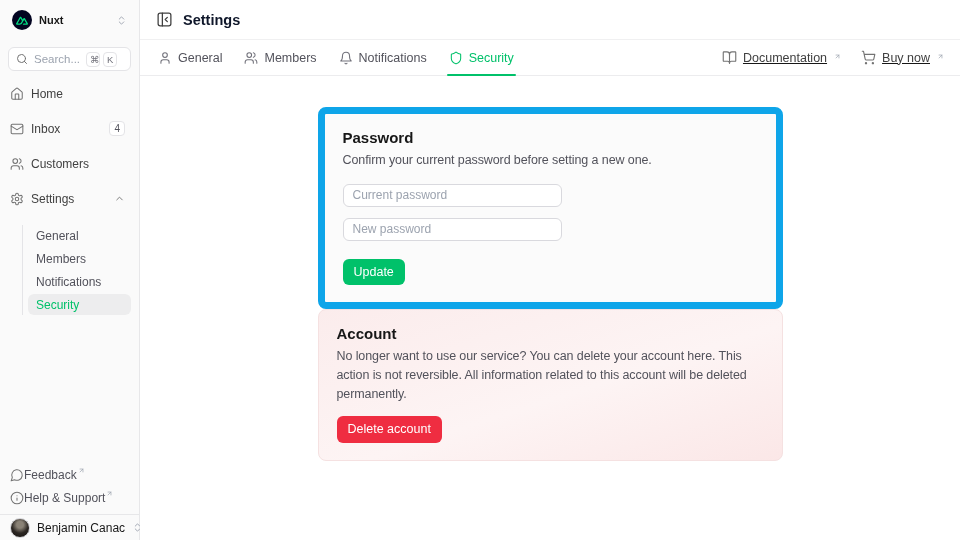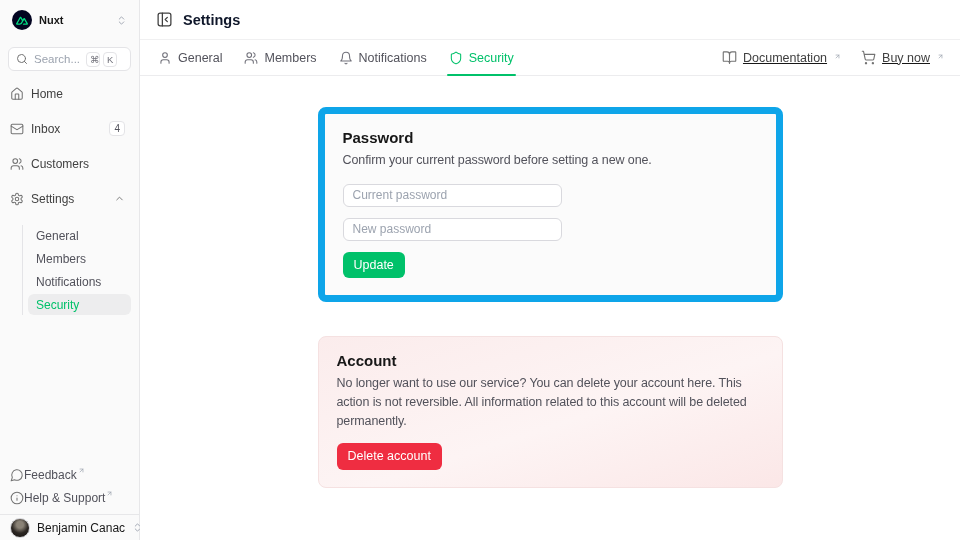--- a/index.html
+++ b/index.html
@@ -103,37 +103,36 @@
   .hdr-actions { margin-left:auto; display:flex; align-items:center; gap:20px;text-decoration:underline; }
   .hdr-action { display:flex; align-items:center; gap:6px; font-size:12.5px; color:#404040; cursor:pointer; }
   .hdr-action .icon { color:#737373; }
 
   .content { flex:1; overflow:auto; background:#fff; padding:31px 0 20px; }
   .card {
     width:465px; margin:0 auto; border-radius:8px; padding:15px 18px 17px;
   }
   .card-password { background:#fbfbfb; border:7px solid #0ea5e9; }
   .card-account {
-    margin-top:34px;
     background:linear-gradient(to top left, #fbe7e7 0%, #fdf4f4 45%, #fbecec 100%);
     border:1px solid #f5e1e1;
   }
   .card-title { font-size:15px; font-weight:600; color:#171717; margin-bottom:5px; }
   .card-desc { font-size:12.5px; color:#52525b; line-height:1.5; letter-spacing:-0.1px; }
   .pw-form { margin-top:14px; display:flex; flex-direction:column; align-items:flex-start; gap:11px; }
   .pw-input {
     width:219px; height:23px; border:1px solid #d9d9de; border-radius:6px; background:#fff;
     font-family:inherit; font-size:12px; color:#171717; padding:0 9px; outline:none;
   }
   .pw-input::placeholder { color:#9ca3af; }
   .btn {
     border:none; font-family:inherit; font-size:12.5px; font-weight:500; color:#fff;
     padding:5px 11px; border-radius:6px; cursor:pointer; line-height:1.3;
   }
-  .btn-update { background:var(--primary,#00c16a); }
+  .btn-update { background:var(--primary,#00c16a);margin-top:7px; }
   .btn-delete { background:var(--danger,#ef2d41); margin-top:13px; }
 </style>
 </head>
 <body>
 
 <aside class="sidebar">
 
   <div class="ws-row">
     <span class="ws-logo">
       <svg class="ic" width="12" height="9" viewBox="0 0 24 17">

